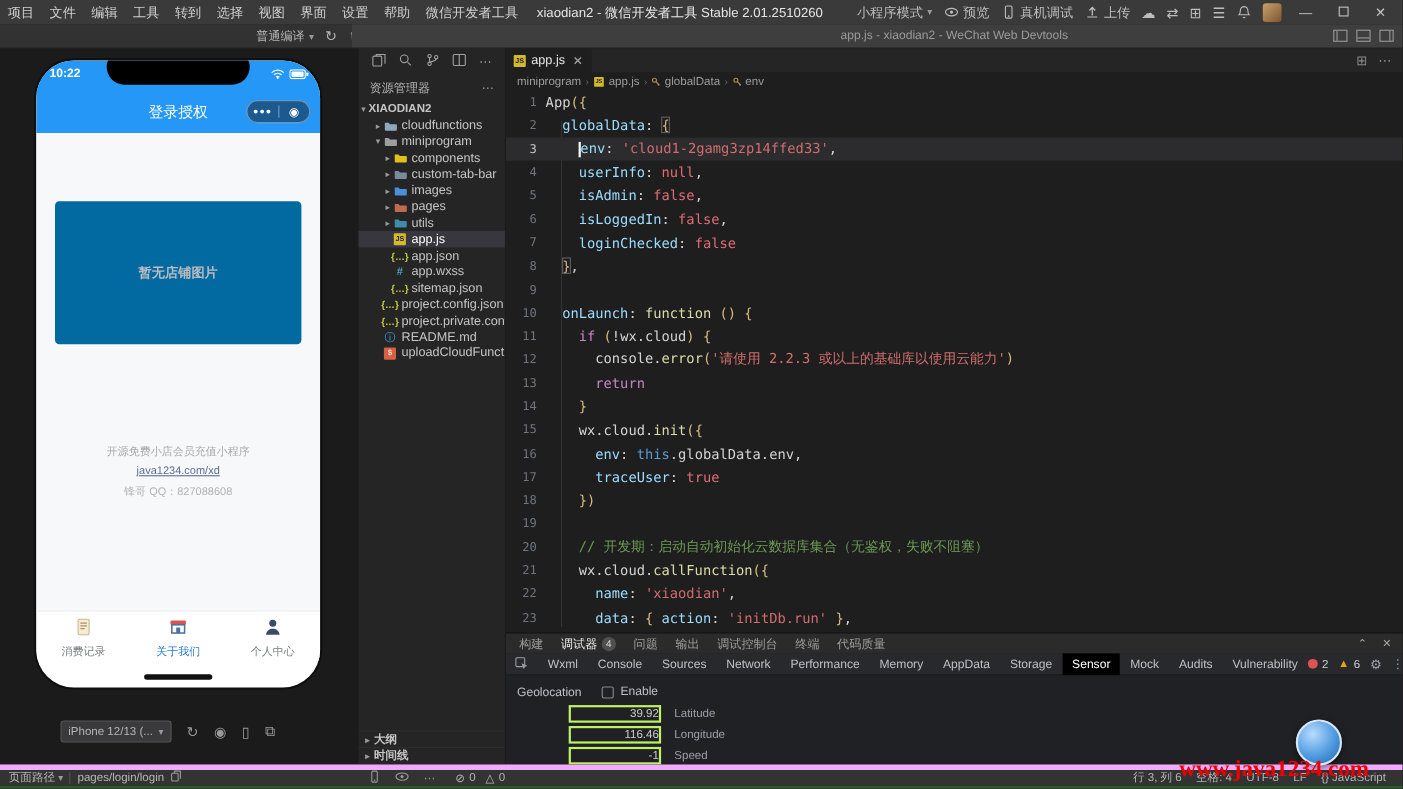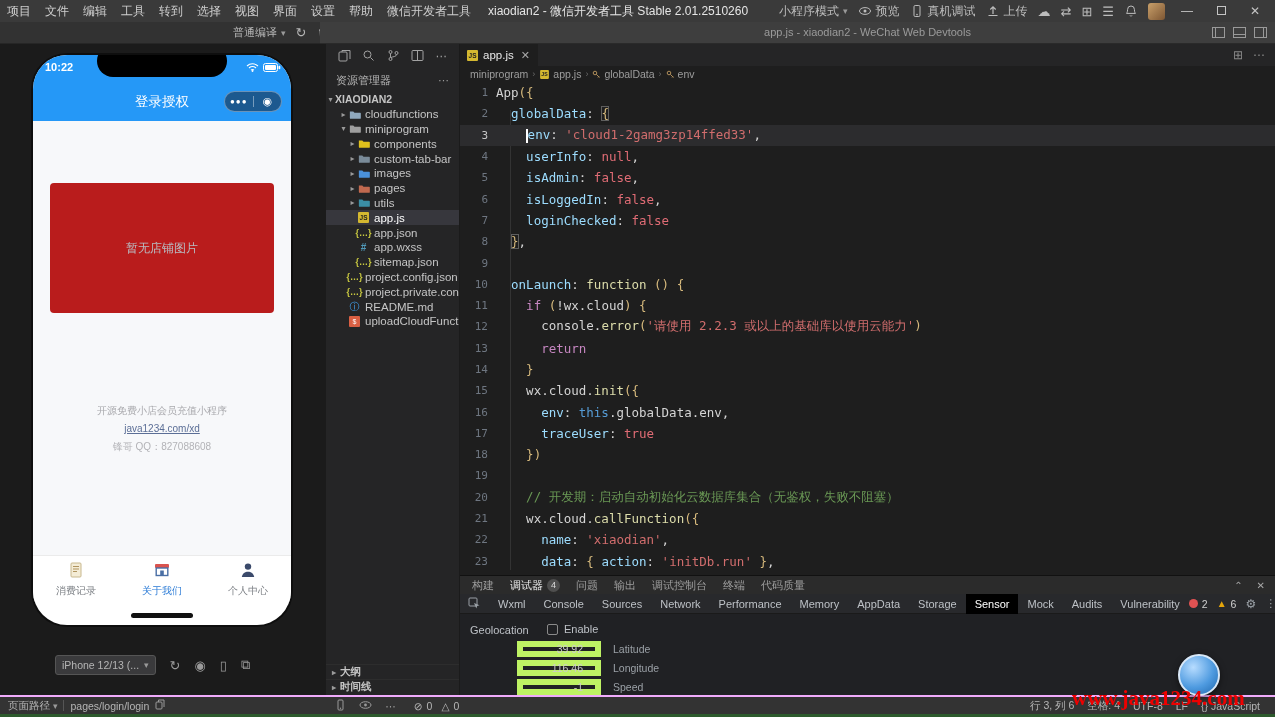--- a/index.html
+++ b/index.html
@@ -38,21 +38,21 @@
   #phone-header { position:absolute; left:0; top:0; width:258px; height:66px; }
   #notch { position:absolute; left:64px; top:-10px; width:130px; height:32px; background:#000; border-radius:16px; z-index:3; }
   #status-time { position:absolute; left:12px; top:6px; color:#fff; font-size:11px; font-weight:bold; z-index:4; }
   #status-icons { position:absolute; right:10px; top:7px; z-index:4; display:flex; gap:4px; align-items:center; }
   #nav-title { position:absolute; left:0; top:38px; width:100%; text-align:center; color:#fff; font-size:13.5px; z-index:2; }
   #capsule { position:absolute; right:9px; top:36px; width:58px; height:21px; background:rgba(20,25,40,.5); border:1px solid rgba(255,255,255,.35); border-radius:11px; display:flex; align-items:center; z-index:4; }
   #capsule .dots { flex:1; text-align:center; color:#fff; font-size:8px; letter-spacing:1px; }
   #capsule .cap-div { width:1px; height:11px; background:rgba(255,255,255,.4); }
   #capsule .target { flex:1; text-align:center; color:#fff; font-size:11px; }
   #phone-body { position:absolute; left:0; top:66px; width:258px; height:434px; background:#f7f8fa; }
-  #shop-placeholder { position:absolute; left:17px; top:62px; width:224px; height:130px; background:#b91c1c; border-radius:4px; display:flex; align-items:center; justify-content:center; color:#b9bcc2; font-size:12px; }
+  #shop-placeholder { position:absolute; left:17px; top:62px; width:224px; height:130px; background:#0369a1; border-radius:4px; display:flex; align-items:center; justify-content:center; color:#b9bcc2; font-size:12px;font-weight:bold; }
   #balance-card { position:absolute; left:15px; top:209px; width:229px; height:63px; border-radius:10px; background:linear-gradient(135deg,#58a8fc,#3e91fa); box-shadow:0 3px 8px rgba(62,145,250,.35); }
   #balance-label { position:absolute; left:14px; top:11px; color:#eaf4ff; font-size:11px; }
   #balance-amount { position:absolute; left:12px; top:26px; color:#fff; }
   #balance-amount .cur { font-size:13px; font-weight:bold; }
   #balance-amount .val { font-size:22px; font-weight:bold; letter-spacing:.5px; }
   #recharge-btn { position:absolute; right:12px; top:21px; width:52px; height:23px; border-radius:12px; background:#7ab7fd; border:1px solid rgba(255,255,255,.65); color:#fff; font-size:11px; display:flex; align-items:center; justify-content:center; }
   #phone-footer { position:absolute; left:0; top:283px; width:100%; text-align:center; }
   #phone-footer .f1 { color:#a9a9ad; font-size:10px; }
   #phone-footer .flink { color:#5b6e96; font-size:10px; text-decoration:underline; margin-top:5px; display:inline-block; }
   #phone-footer .f2 { color:#b3b3b7; font-size:10px; margin-top:4px; }
@@ -121,25 +121,25 @@
   .dt-tab.active { background:#000; color:#fff; }
   #dt-row2-right { margin-left:auto; display:flex; align-items:center; gap:9px; padding-right:10px; }
   .err-dot { width:9px; height:9px; border-radius:50%; background:#e05252; display:inline-block; }
   .warn-tri { color:#e5a50a; font-size:10px; }
   .cnt { color:#cfcfcf; font-size:10.5px; margin-left:-5px; }
   #sensor { position:absolute; left:0; top:38px; width:100%; height:82px; background:#202124; }
   #geo-label { position:absolute; left:10px; top:10px; font-size:11px; color:#bdc1c6; }
   #geo-enable { position:absolute; left:63px; top:9px; display:flex; align-items:center; gap:6px; font-size:11px; color:#bdc1c6;padding-left:24px; }
   #geo-checkbox { width:11px; height:11px; border:1px solid #8a8a8a; border-radius:2px; background:transparent; }
   .geo-row { position:absolute; left:57px; display:flex; align-items:center; gap:12px; }
-  .geo-input { width:84px; height:16px; background:#202124; border:6px solid #bef264; color:#ccc; font-size:10.5px; display:flex; align-items:center; justify-content:flex-end; padding-right:12px; }
+  .geo-input { width:84px; height:16px; background:#202124; border:2px solid #bef264; color:#ccc; font-size:10.5px; display:flex; align-items:center; justify-content:flex-end; padding-right:0; }
   .geo-flabel { font-size:10.5px; color:#9aa0a6; }
 
   
-  #statusbar { left:0; top:695px; width:1275px; height:19px; background:#333; border-top:2px solid #f0abfc; display:flex; align-items:center; font-size:10.5px; color:#b5b5b5; z-index:15; }
+  #statusbar { left:0; top:695px; width:1275px; height:19px; background:#333; border-top:5px solid #f0abfc; display:flex; align-items:center; font-size:10.5px; color:#b5b5b5; z-index:15; }
   #sb-left { display:flex; align-items:center; gap:6px; padding-left:8px; }
   .sb-div { width:1px; height:11px; background:#555; }
   #sb-icons { display:flex; align-items:center; gap:13px; margin-left:170px; color:#9a9a9a; }
   #sb-counts { display:flex; align-items:center; gap:4px; margin-left:18px; }
   #sb-right { margin-left:auto; display:flex; align-items:center; gap:13px; padding-right:15px; white-space:nowrap; }
   #green-strip { left:0; top:714px; width:1275px; height:3px; }
 
   
   #watermark { left:1072px; top:686px; font-family:"Liberation Serif", serif; font-weight:bold; font-size:21px; color:#ee0000; z-index:30; white-space:nowrap; }
   #logo-ball { left:1178px; top:654px; width:42px; height:42px; border-radius:50%; z-index:29;

